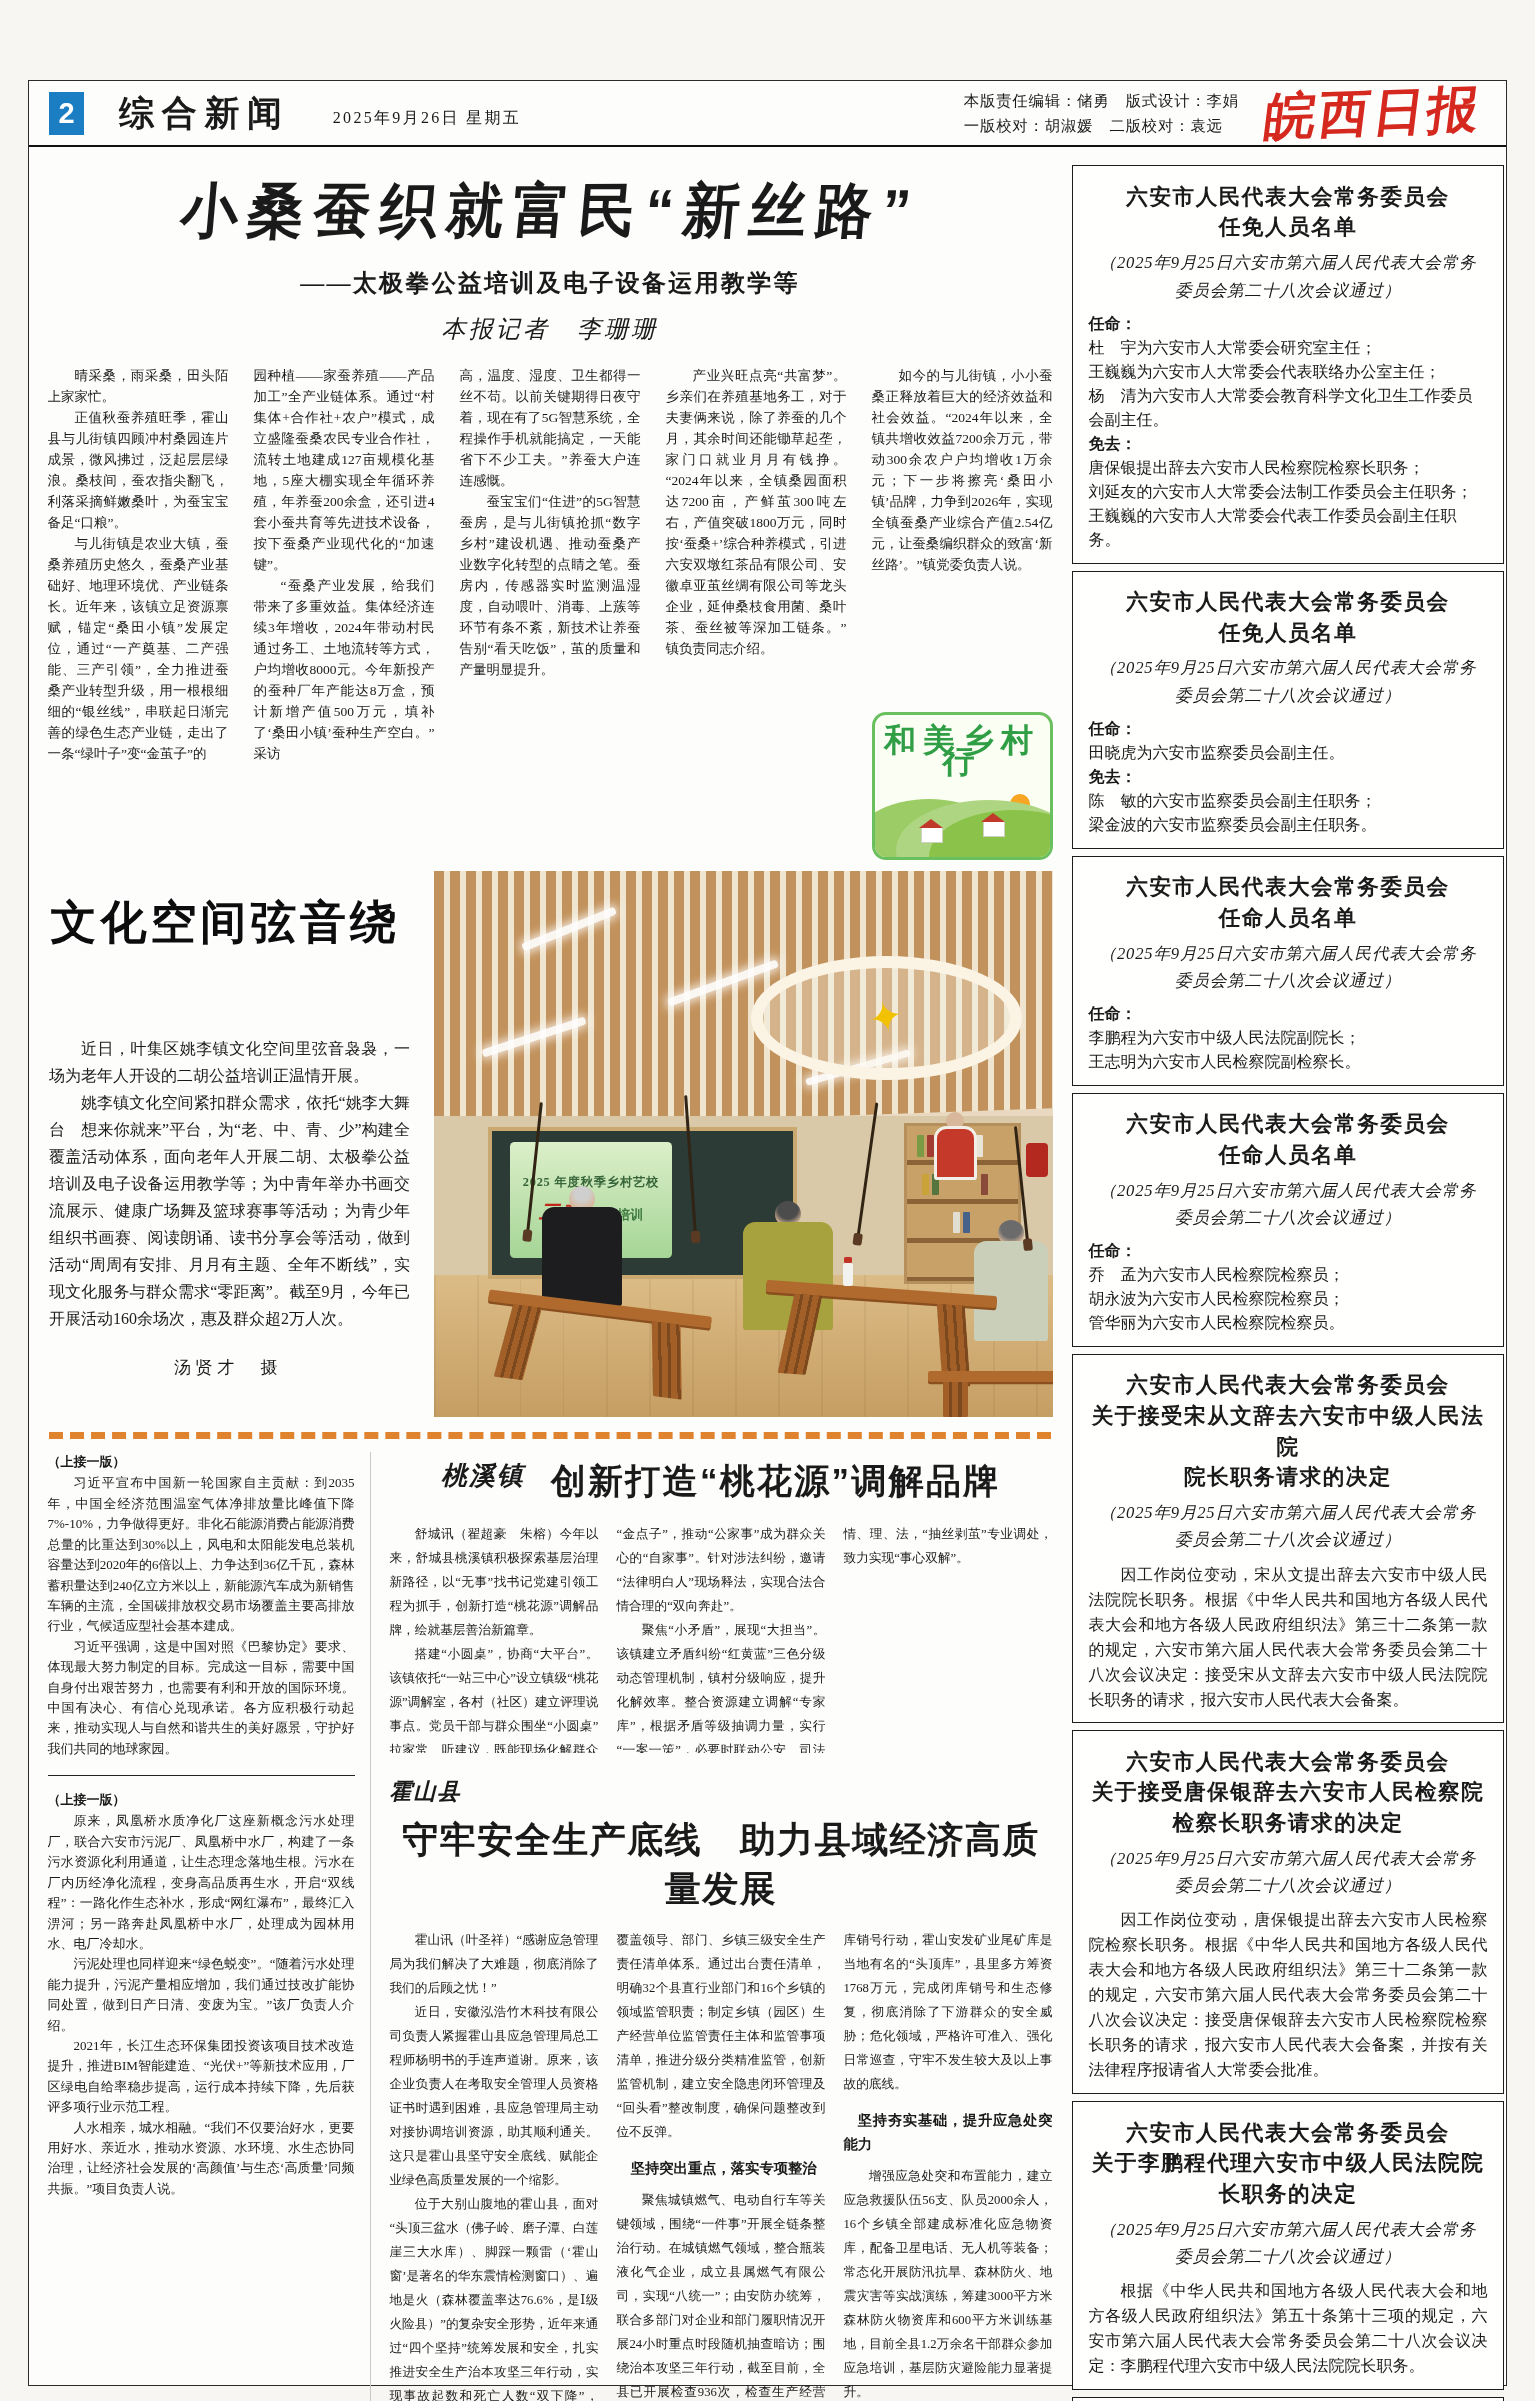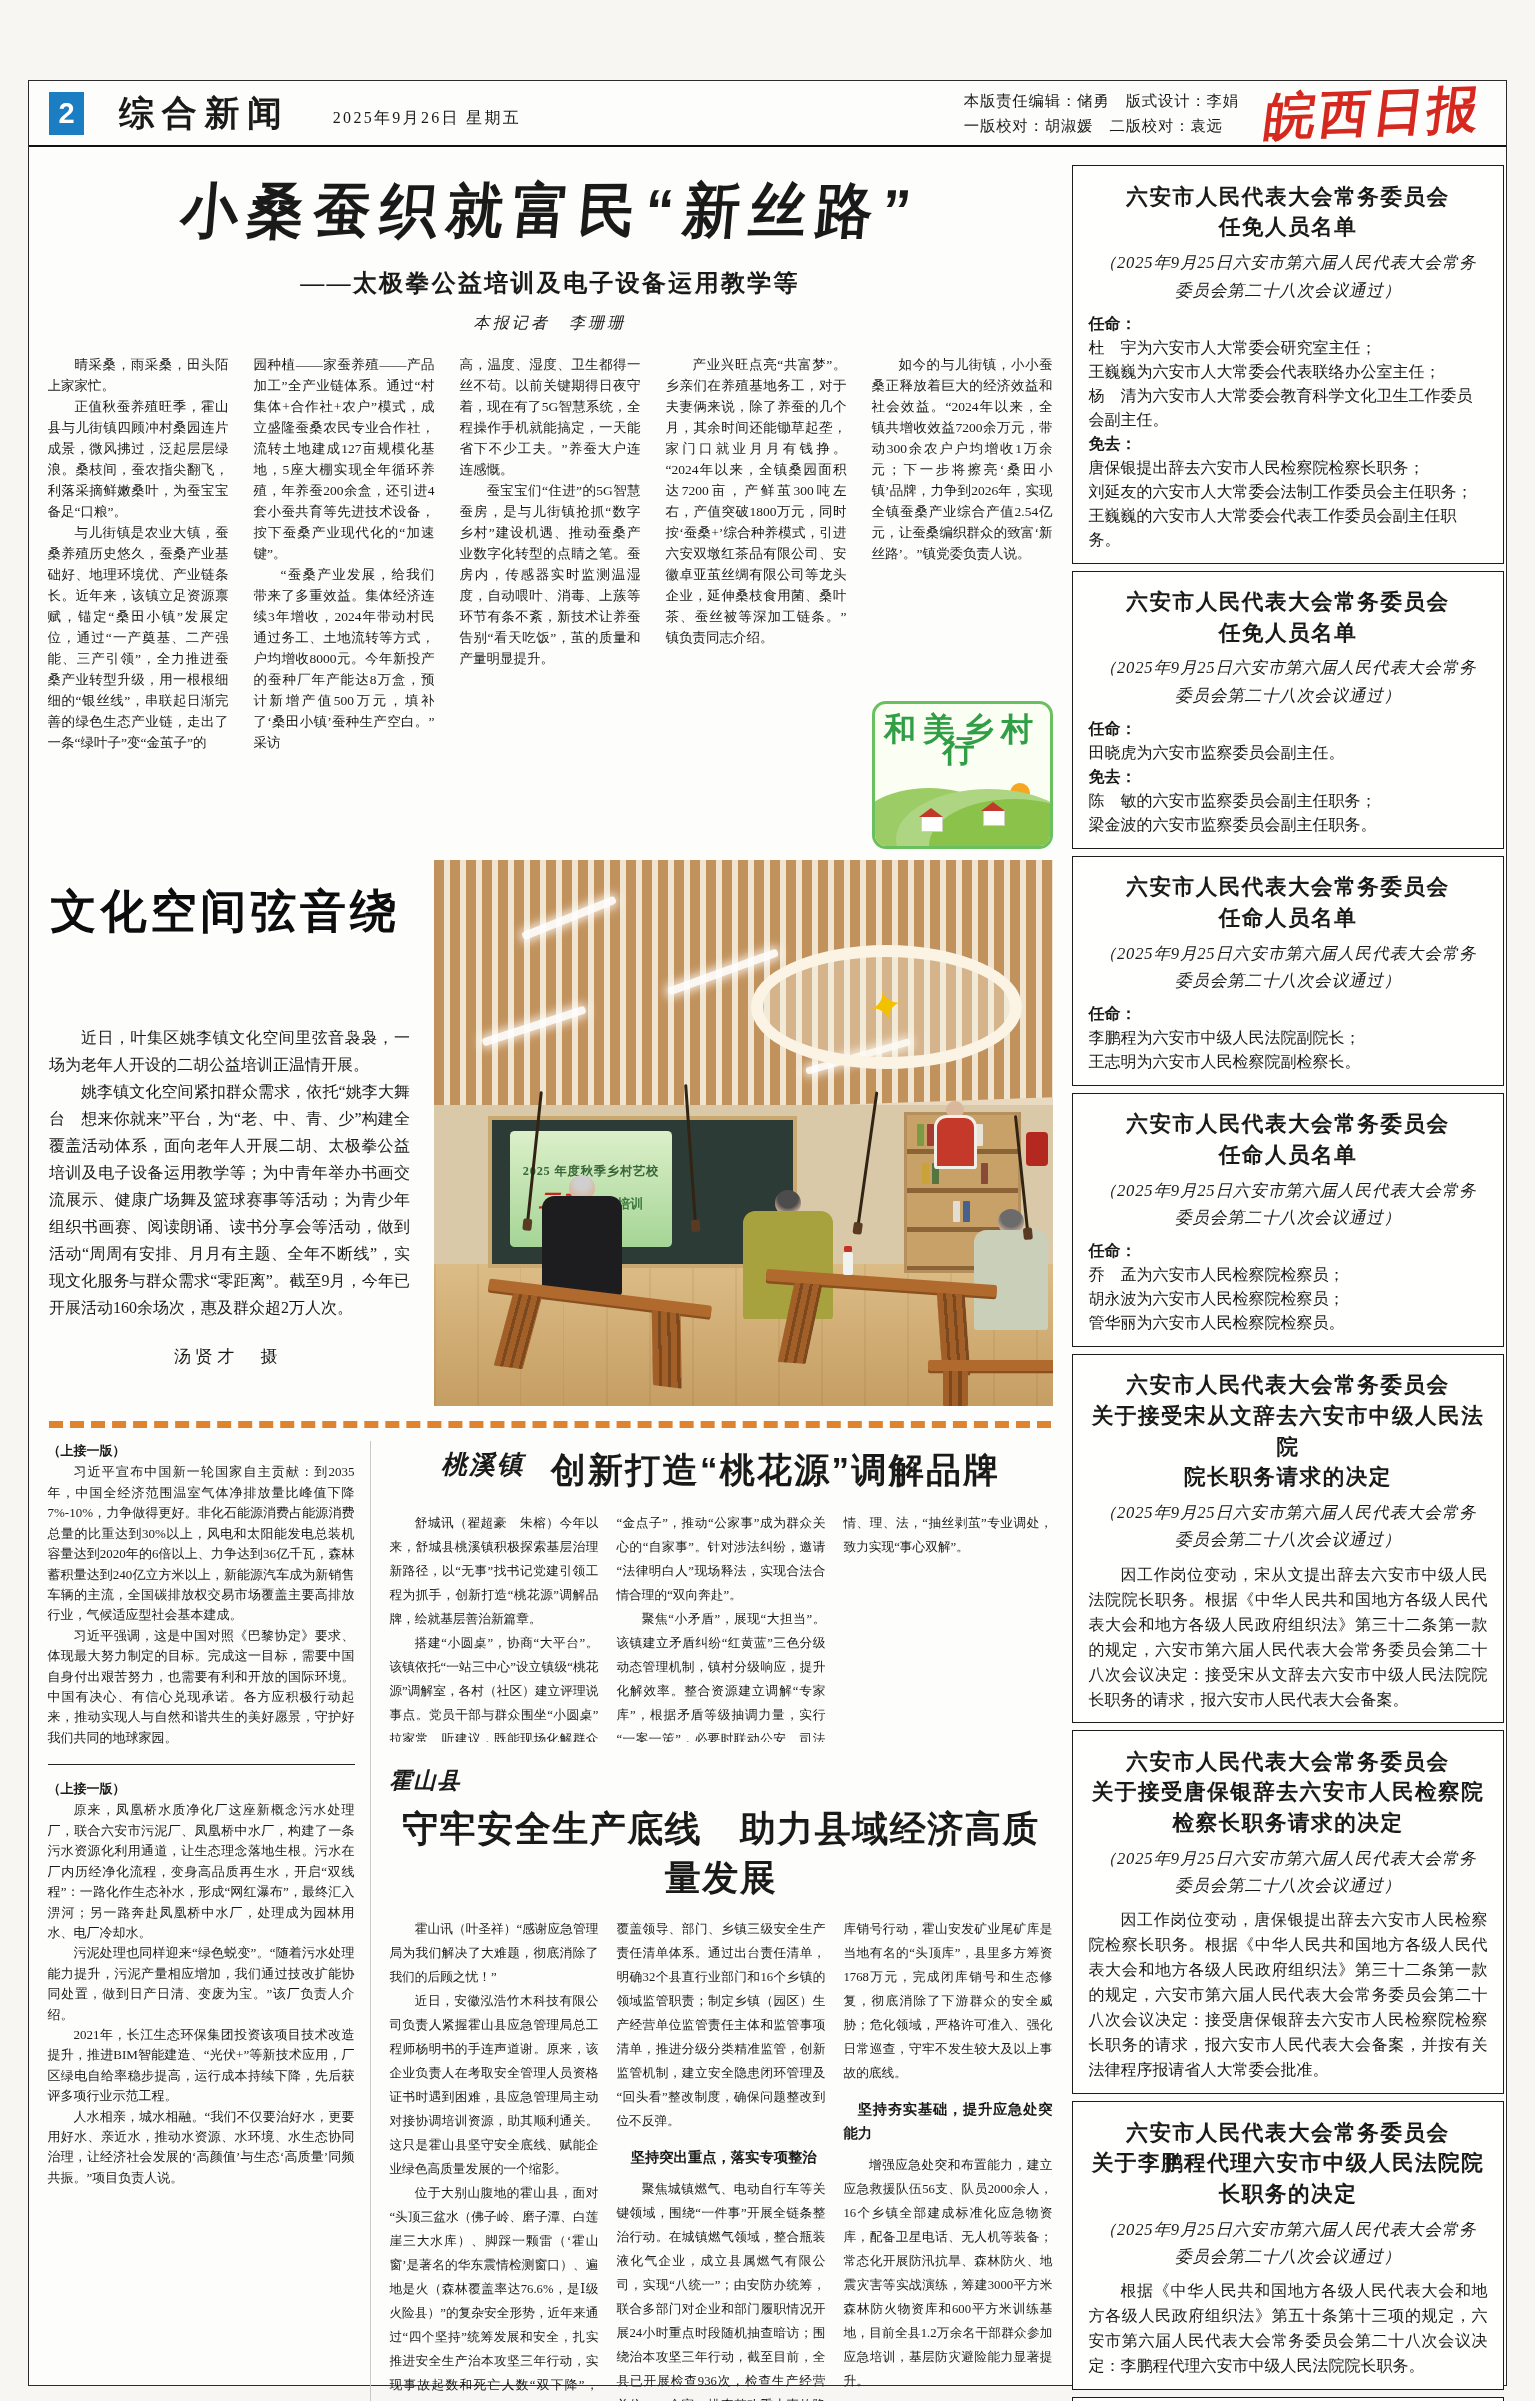--- a/index.html
+++ b/index.html
@@ -24,21 +24,21 @@
     font-family:"Liberation Serif","DejaVu Serif",serif;white-space:nowrap;padding-right:4.6px;}
   
   .content{position:absolute;top:69px;left:0;right:0;bottom:0;}
   .left-main{position:absolute;left:18.5px;top:18.5px;width:1005px;}
   .right-col{position:absolute;left:1043px;top:15.4px;width:432px;display:flex;flex-direction:column;gap:7px;}
   
   .lead-head{text-align:center;}
   .lead-title{font-family:"Liberation Sans","DejaVu Sans",sans-serif;font-weight:900;font-size:57px;letter-spacing:9.3px;
     transform:skewX(-5deg) scaleY(1.04);margin:4.6px 0 0;}
   .lead-sub{font-size:24px;font-weight:bold;letter-spacing:2.3px;margin-top:17px;}
-  .lead-byline{font-size:16px;letter-spacing:3.1px;margin-top:14px;font-style:italic;}
+  .lead-byline{font-size:24px;letter-spacing:3.1px;margin-top:14px;font-style:italic;}
   .lead-cols{display:flex;gap:25px;margin-top:20px;height:495px;overflow:hidden;}
   .lead-col{flex:1;font-size:13.5px;line-height:21px;text-align:justify;}
   .lead-col.last{display:flex;flex-direction:column;}
   p.ind{text-indent:2em;margin:0;}
   
   .hemei-box{margin-top:auto;height:148px;border:3.1px solid #6abf5e;border-radius:14px;background:#fbfef3;
     position:relative;overflow:hidden;box-sizing:border-box;text-align:center;}
   .hemei-label{font-size:32px;font-weight:900;letter-spacing:7px;color:#2f9e44;margin-top:15.4px;
     font-family:"Liberation Serif","DejaVu Serif",serif;}
   .hemei-scene{position:absolute;left:0;right:0;bottom:0;height:65px;}

